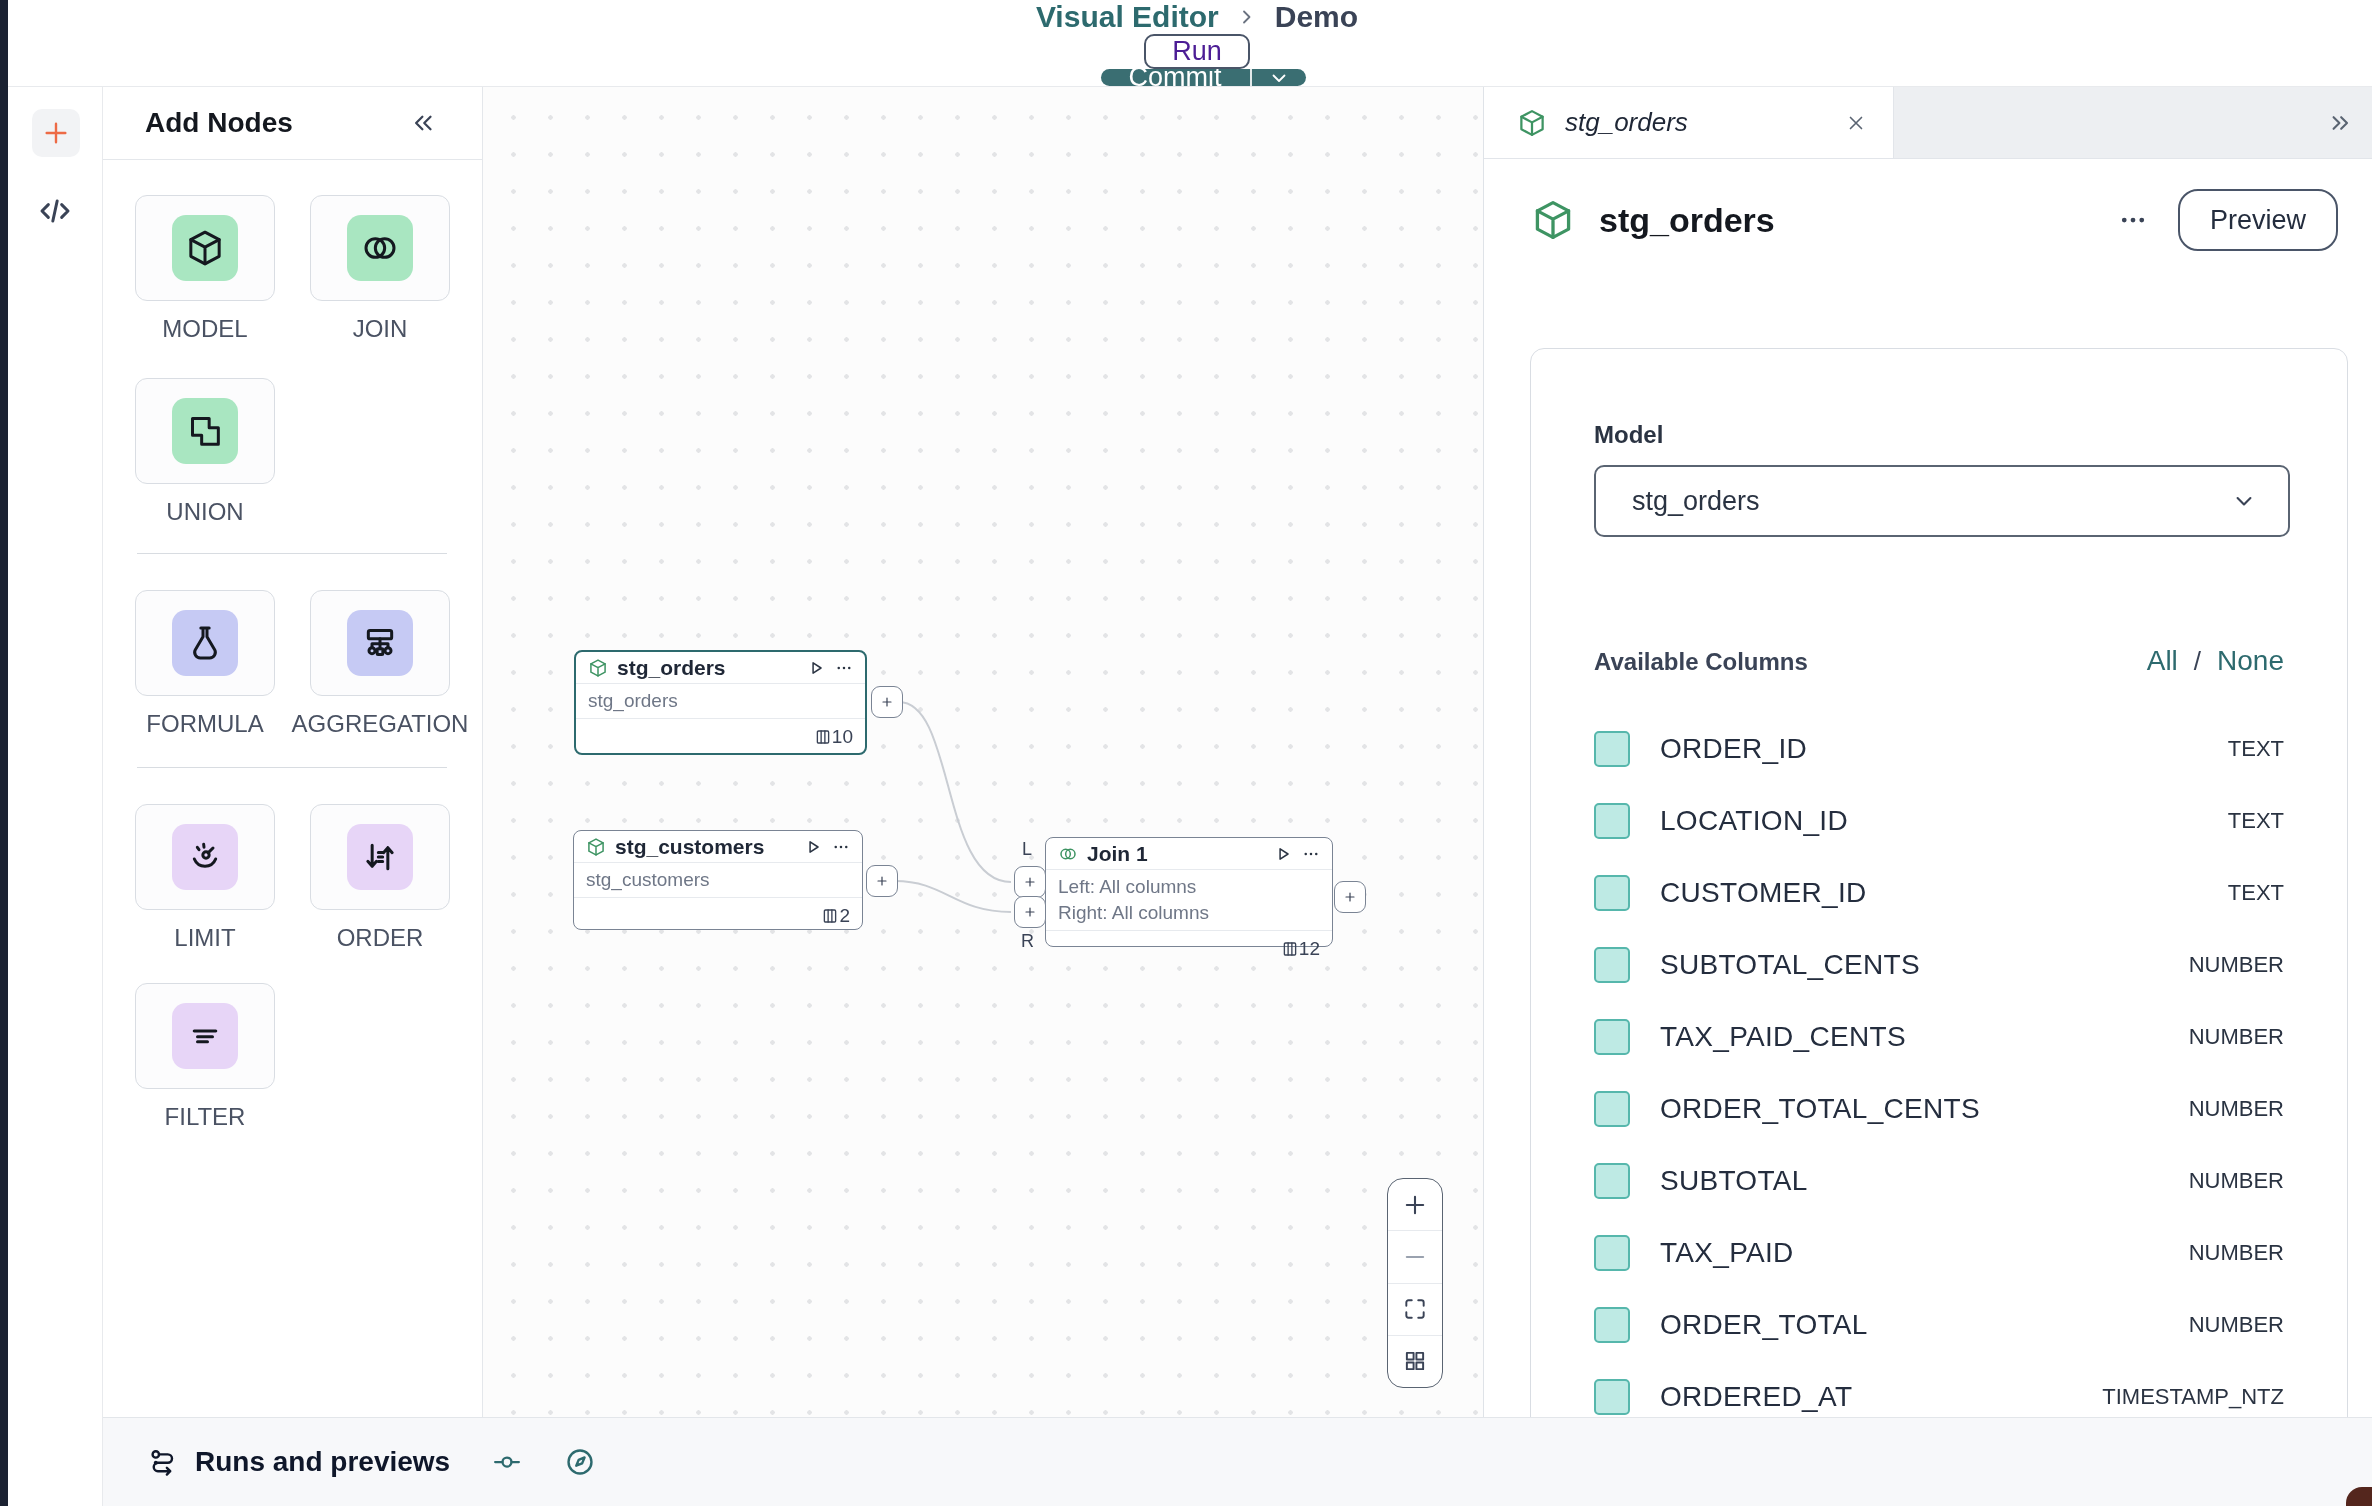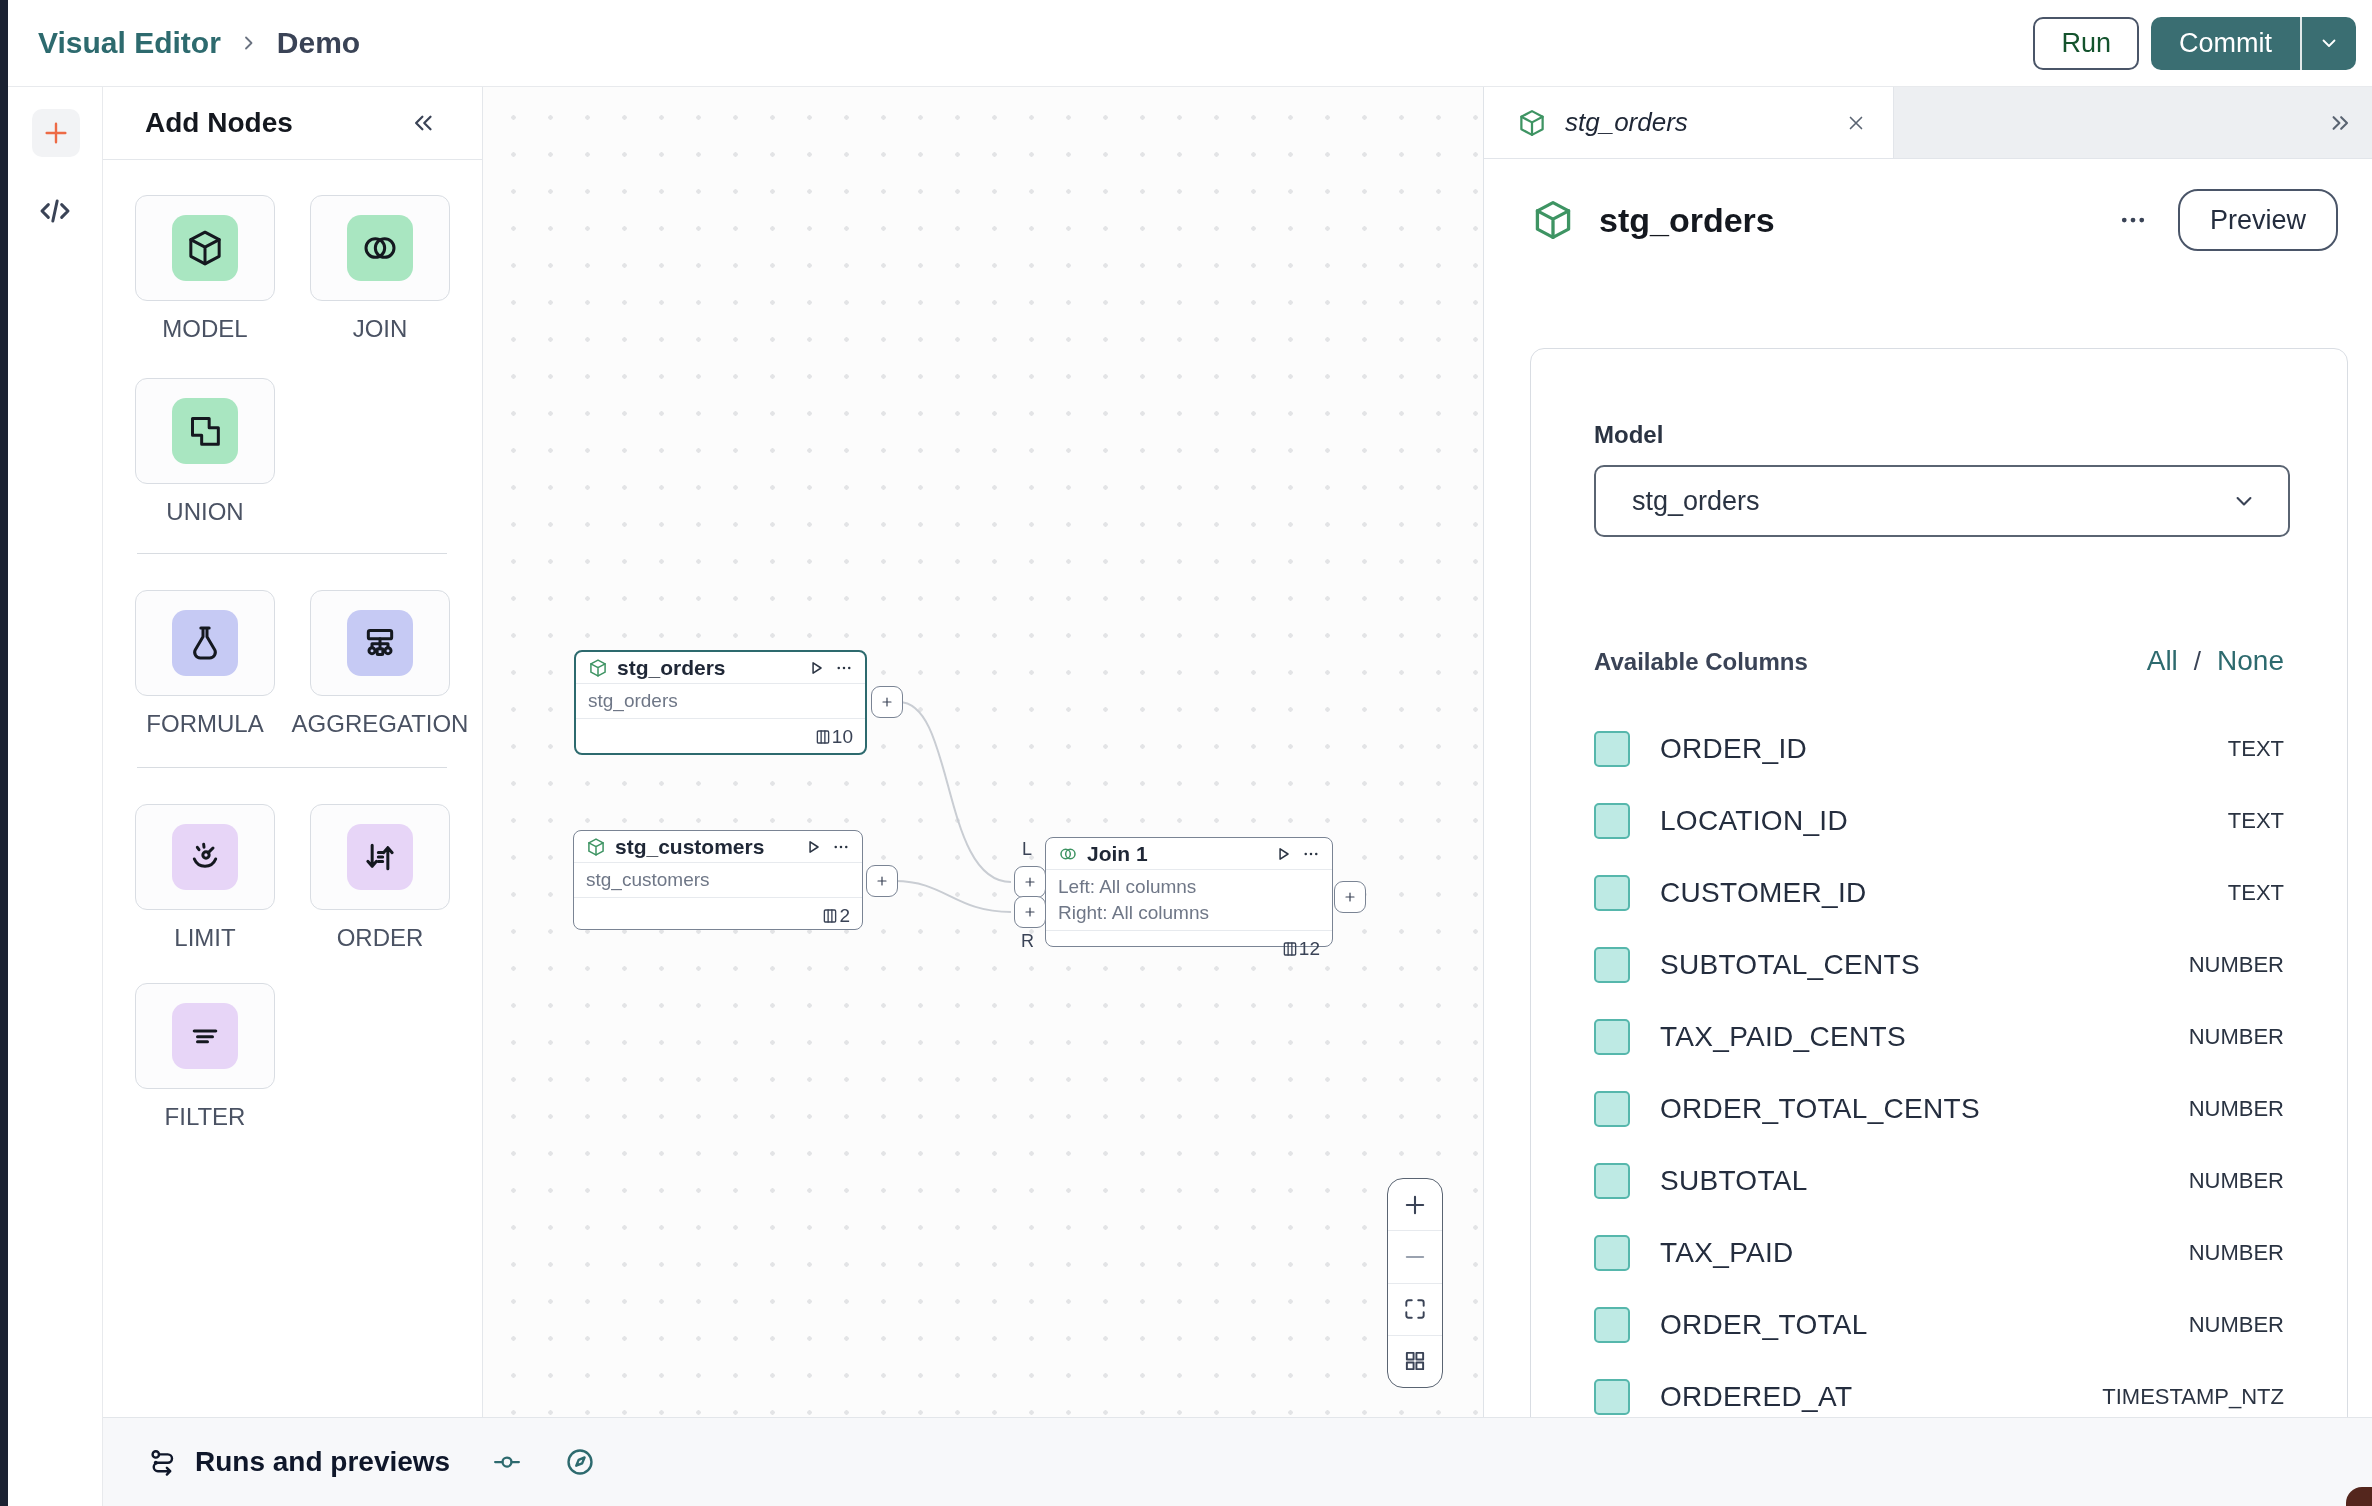--- a/index.html
+++ b/index.html
@@ -4,28 +4,28 @@
 <style>
   * { box-sizing: border-box; margin: 0; padding: 0; }
   body { background:#ffffff; font-family:"Liberation Sans", sans-serif; color:#242D3E; }
   .app { position:relative; width:2372px; height:1506px; background:#fff; overflow:hidden; }
   svg.ic { fill:none; stroke:currentColor; stroke-width:1.8; stroke-linecap:round; stroke-linejoin:round; display:block; }
   svg.ic.fill circle { fill:currentColor; stroke:none; }
 
   
   .dark-strip { position:absolute; left:0; top:0; width:8px; height:1506px; background:#1B2232; }
   .topbar { position:absolute; left:8px; top:0; right:0; height:87px; background:#fff;
-            border-bottom:1px solid #E8EAED; display:flex; align-items:center; padding:0 16px 0 30px; }
+            border-bottom:1px solid #E8EAED; display:flex; align-items:center; padding:0 16px 0 30px;flex-direction:column; }
   .crumbs { display:flex; align-items:center; gap:16px; font-size:30px; font-weight:700; }
   .crumb-link { color:#2D6A6E; cursor:pointer; }
   .crumb-sep { color:#6A7280; display:flex; }
   .crumb-current { color:#3A4356; }
   .tb-spacer { flex:1; }
   .btn-run { height:53px; padding:0 26px; border:2px solid #4A5568; border-radius:10px; background:#fff;
-             font-size:27px; color:#14532d; display:flex; align-items:center; cursor:pointer; }
+             font-size:27px; color:#4c1d95; display:flex; align-items:center; cursor:pointer; }
   .btn-commit { margin-left:12px; height:53px; border-radius:10px; background:#3A6E72; color:#fff;
                 display:flex; align-items:stretch; overflow:hidden; cursor:pointer; }
   .commit-main { padding:0 28px; font-size:27px; display:flex; align-items:center; }
   .commit-arrow { width:56px; border-left:2px solid rgba(255,255,255,.85); display:flex; align-items:center; justify-content:center; }
 
   
   .rail { position:absolute; left:8px; top:87px; width:95px; bottom:0; background:#fff; border-right:1px solid #E8EAED; }
   .rail-plus { position:absolute; left:24px; top:22px; width:48px; height:48px; border-radius:10px;
                background:#F2F3F5; color:#ED6A45; display:flex; align-items:center; justify-content:center; cursor:pointer; }
   .rail-code { position:absolute; left:25px; top:104px; color:#3A4356; cursor:pointer; }

